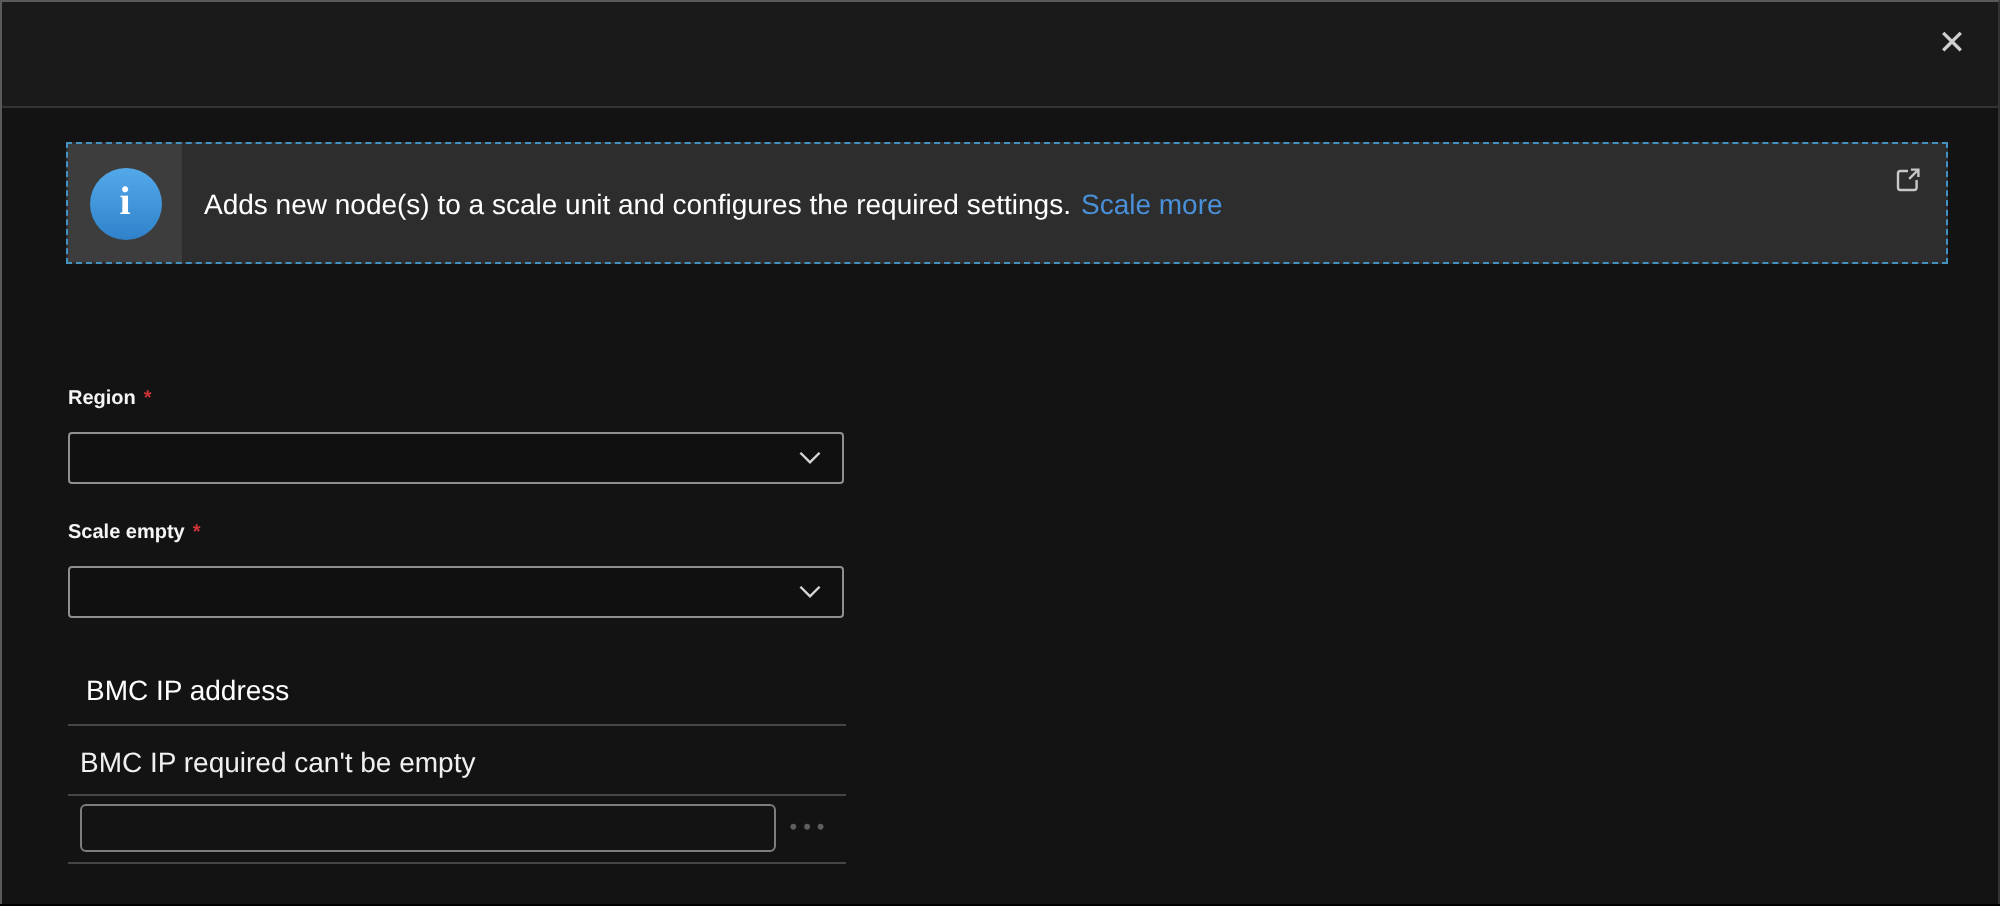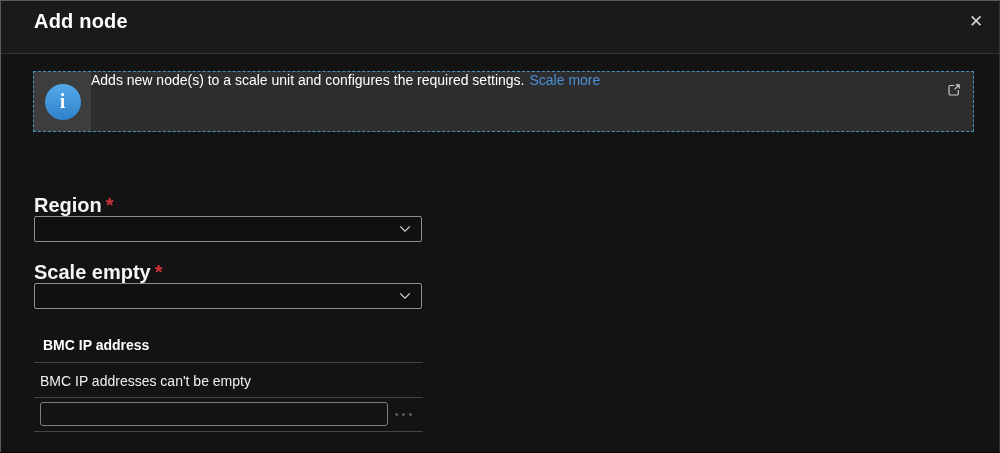--- a/index.html
+++ b/index.html
@@ -27,48 +27,47 @@
   }
   .hdr{position:absolute;top:0;left:0;right:0;height:52px;background:var(--header-bg);border-bottom:1px solid #333;}
   .hdr-title{position:absolute;left:33px;top:9px;font-size:20px;font-weight:700;letter-spacing:.2px;color:#fff;}
   .close-btn{position:absolute;top:8px;left:962px;width:26px;height:26px;background:none;border:none;cursor:pointer;color:#cfcfcf;font-size:17px;line-height:26px;text-align:center;padding:0;font-family:inherit;}
   .banner{
     position:absolute;left:32px;top:70px;width:939px;height:59px;
     background:var(--banner-bg);border:1px dashed var(--banner-border);
   }
   .banner-icon-area{position:absolute;left:0;top:0;width:57px;height:100%;background:var(--banner-icon-area);display:flex;align-items:center;justify-content:center;}
   .info-circle{width:36px;height:36px;border-radius:50%;background:linear-gradient(180deg,#54a9ea,#2f82ca);display:flex;align-items:center;justify-content:center;color:#fff;font-weight:700;font-size:20px;font-family:"Liberation Serif","DejaVu Serif",serif;}
-  .banner-text{position:absolute;left:57px;top:0;height:100%;display:flex;align-items:flex-start;font-size:14px;color:#fff;}
+  .banner-text{position:absolute;left:68px;top:0;height:100%;display:flex;align-items:center;font-size:14px;color:#fff;}
   .banner-link{color:var(--link);text-decoration:none;margin-left:5px;cursor:pointer;}
   .ext-btn{position:absolute;top:10px;right:10px;width:18px;height:18px;background:none;border:none;padding:0;cursor:pointer;}
-  .field-label{position:absolute;left:33px;font-size:20px;font-weight:700;color:#f5f5f5;}
+  .field-label{position:absolute;left:33px;font-size:10px;font-weight:700;color:#f5f5f5;}
   .req{color:var(--required);margin-left:4px;font-weight:700;}
   .dropdown{
     position:absolute;left:33px;width:388px;height:26px;box-sizing:border-box;
     background:#101010;border:1px solid var(--field-border);border-radius:2px;cursor:pointer;
     display:flex;align-items:center;justify-content:flex-end;padding-right:9px;
   }
-  .section-hdr{position:absolute;left:42px;font-size:14px;font-weight:700;color:#fff;}
+  .section-hdr{position:absolute;left:42px;font-size:14px;font-weight:400;color:#fff;}
   .divider{position:absolute;left:33px;width:389px;height:1px;background:var(--divider);}
   .err-text{position:absolute;left:39px;font-size:14px;color:#f0f0f0;}
   .ip-input{
     position:absolute;left:39px;top:401px;width:348px;height:24px;box-sizing:border-box;
     background:transparent;border:1px solid var(--input-border);border-radius:3px;
     color:#fff;font-size:13px;padding:0 6px;font-family:inherit;
   }
   .more-btn{position:absolute;left:390px;top:401px;width:28px;height:24px;background:none;border:none;cursor:pointer;padding:0;}
   .dots{color:#5e5e5e;font-size:11px;letter-spacing:3px;line-height:24px;display:block;text-align:center;}
 </style>
 </head>
 <body>
 
 <div class="panel">
 
   <div class="hdr">
-    <div class="hdr-title">Add node</div>
     <button class="close-btn">✕</button>
   </div>
 
   <div class="banner">
     <div class="banner-icon-area">
       <div class="info-circle">i</div>
     </div>
     <div class="banner-text">
       <span>Adds new node(s) to a scale unit and configures the required settings.</span>
       <a class="banner-link">Scale more</a>
@@ -96,21 +95,21 @@
   </div>
   <div class="dropdown" style="top:282px">
     <span></span>
     <svg width="14" height="14" viewBox="0 0 16 16">
       <path d="M2.5 5 L8 10.5 L13.5 5" fill="none" stroke="#d6d6d6" stroke-width="1.4"></path>
     </svg>
   </div>
 
   <div class="section-hdr" style="top:336px">BMC IP address</div>
   <div class="divider" style="top:361px"></div>
-  <div class="err-text" style="top:372px">BMC IP addresses can't be empty</div>
+  <div class="err-text" style="top:372px">BMC IP required can't be empty</div>
   <div class="divider" style="top:396px"></div>
 
   <input class="ip-input" type="text" value="" style="">
   <button class="more-btn">
     <span class="dots">•••</span>
   </button>
 
   <div class="divider" style="top:430px"></div>
 
 </div>

